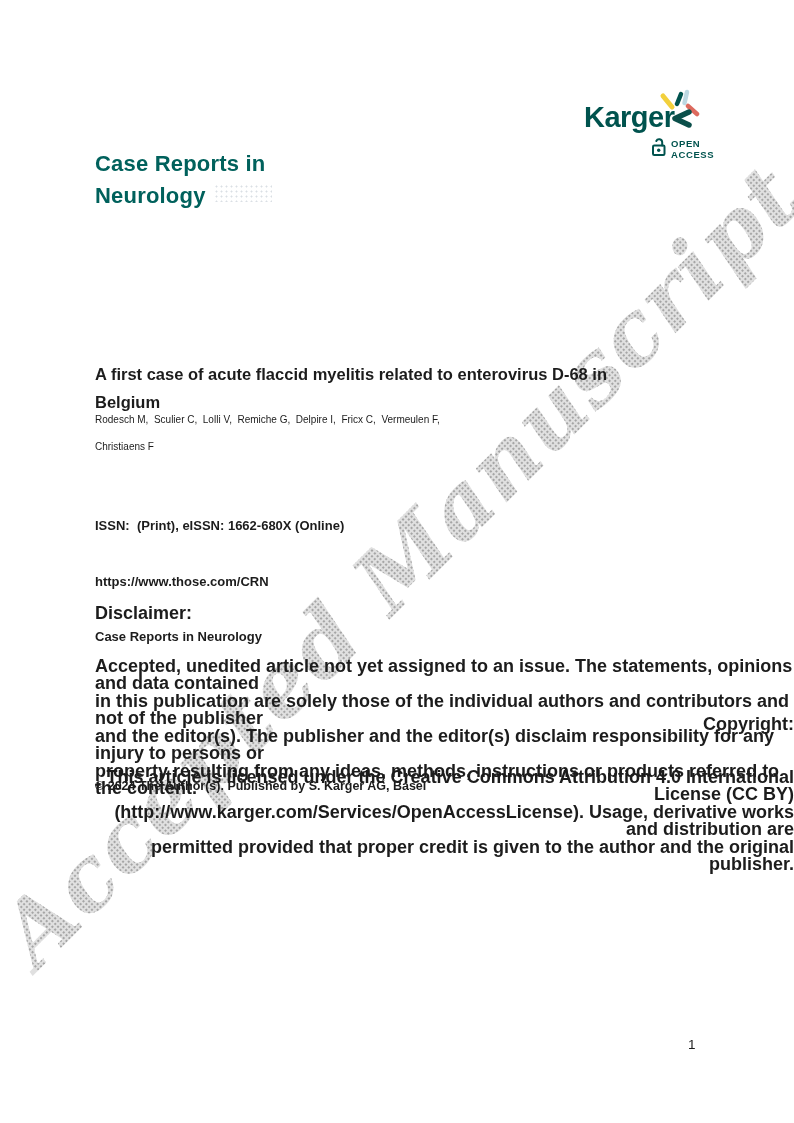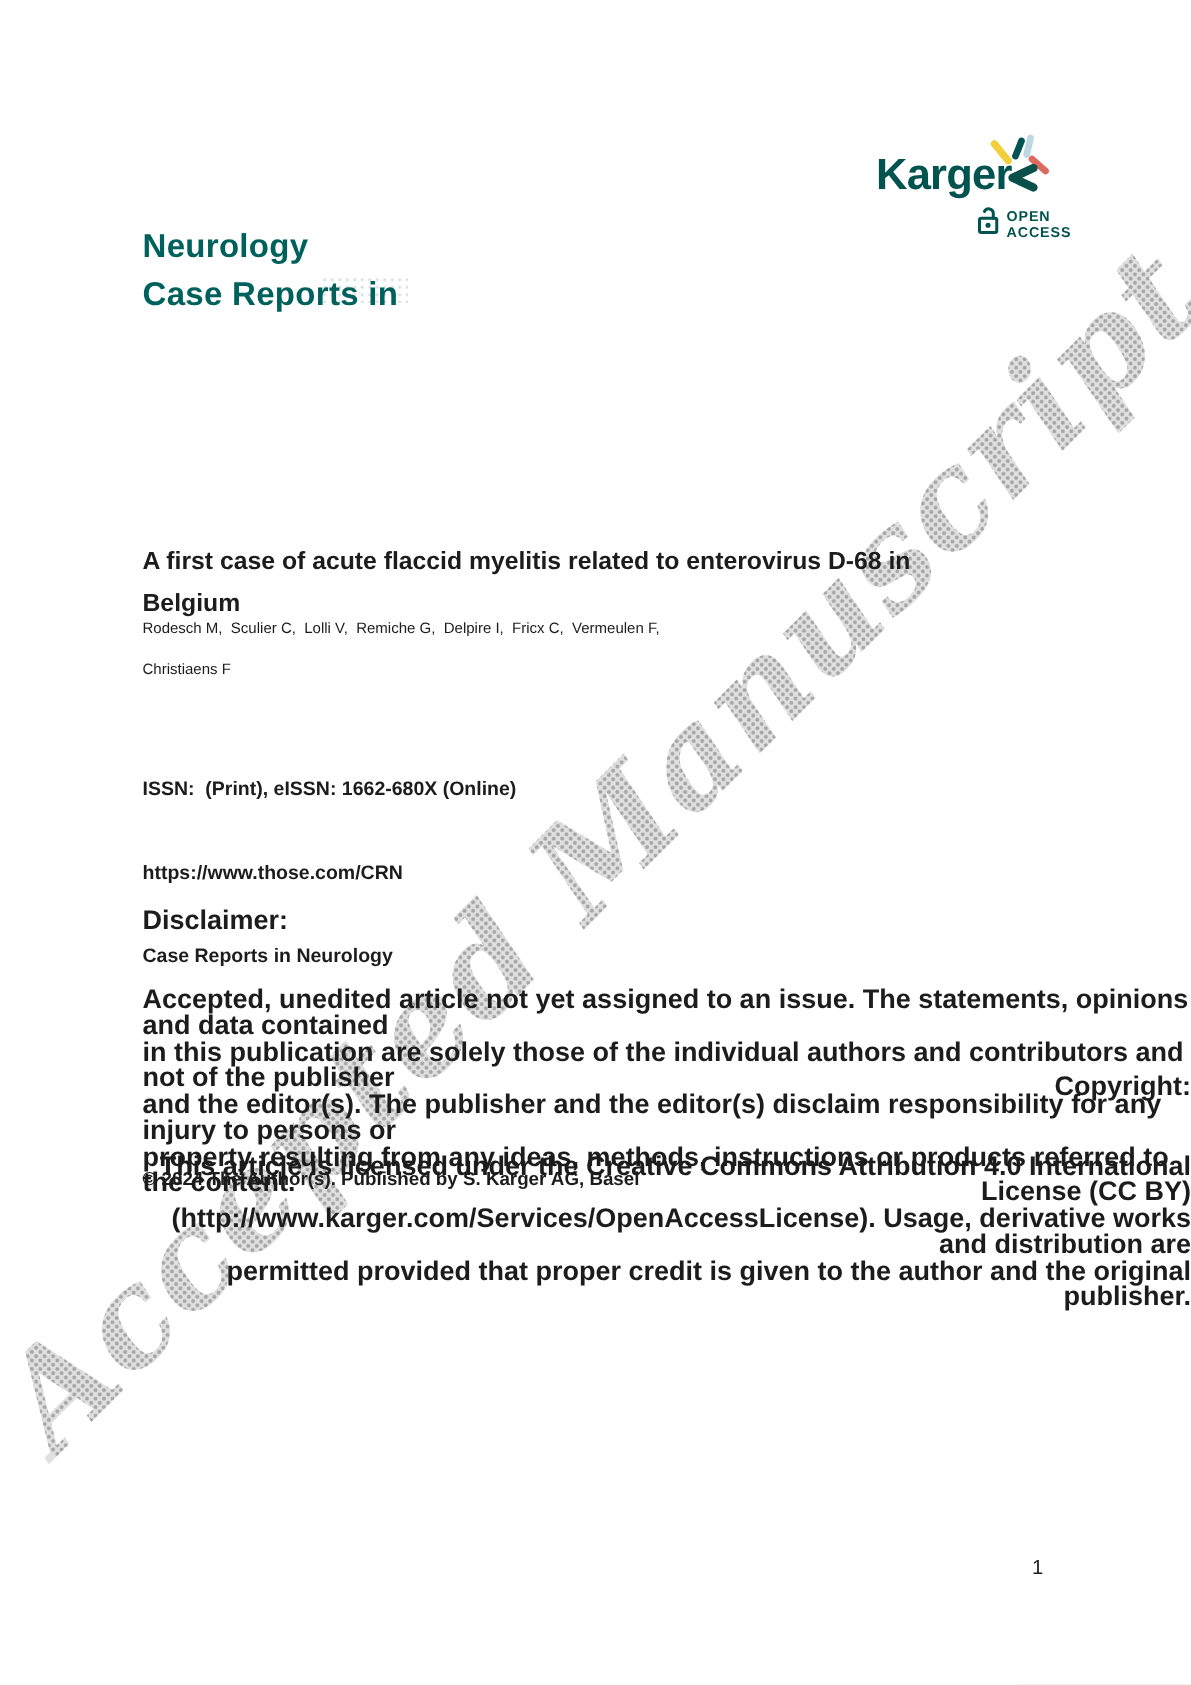--- a/index.html
+++ b/index.html
@@ -93,22 +93,22 @@
         <path d="M12.2,8.5 V5.2 A3.1,3.1 0 0 0 6.3,4.0" fill="none" stroke="#00534e" stroke-width="2" stroke-linecap="round"></path>
       </svg>
     </span>
     <span class="oa-text">
       <div>OPEN</div>
       <div>ACCESS</div>
     </span>
   </div>
 
   <div class="journal-title">
+    <div>Case Reports in</div>
     <div>Neurology</div>
-    <div>Case Reports in</div>
   </div>
 
 
   <div class="block article-title">A first case of acute flaccid myelitis related to enterovirus D-68 in
 Belgium</div>
   <div class="block article-authors">Rodesch M,  Sculier C,  Lolli V,  Remiche G,  Delpire I,  Fricx C,  Vermeulen F,
 Christiaens F</div>
 
   <div class="block issn">
     <div>ISSN:  (Print), eISSN: 1662-680X (Online)</div>

